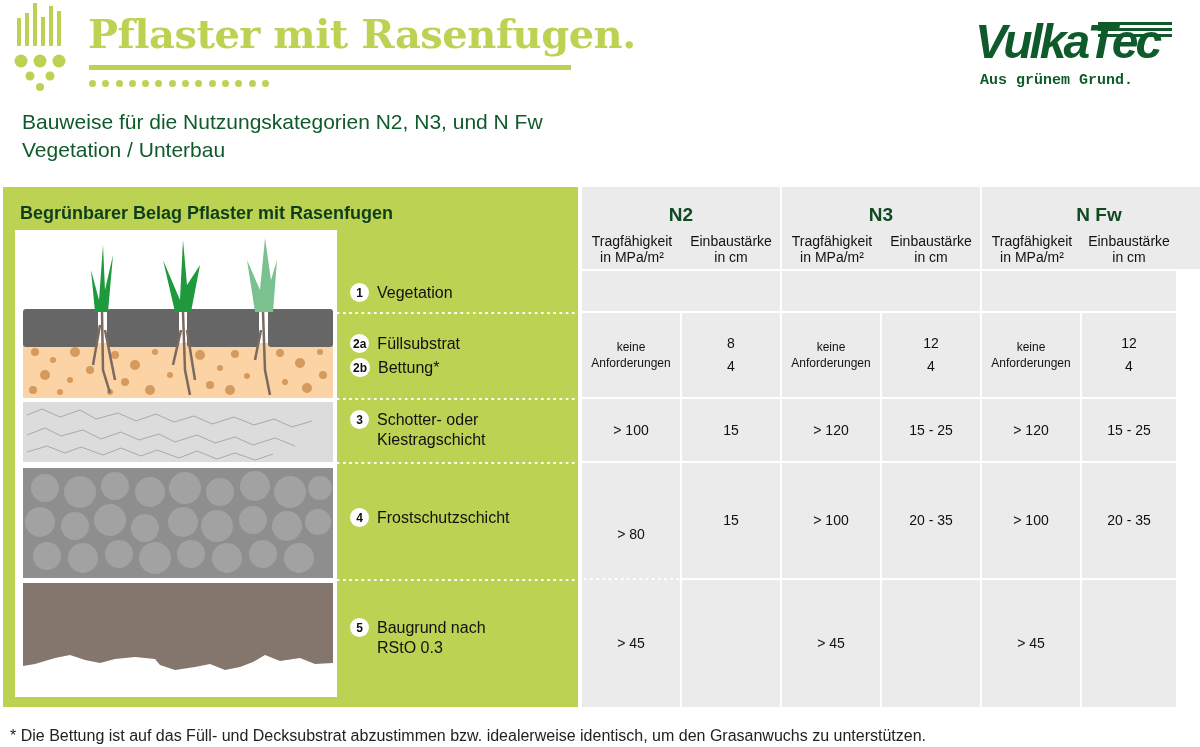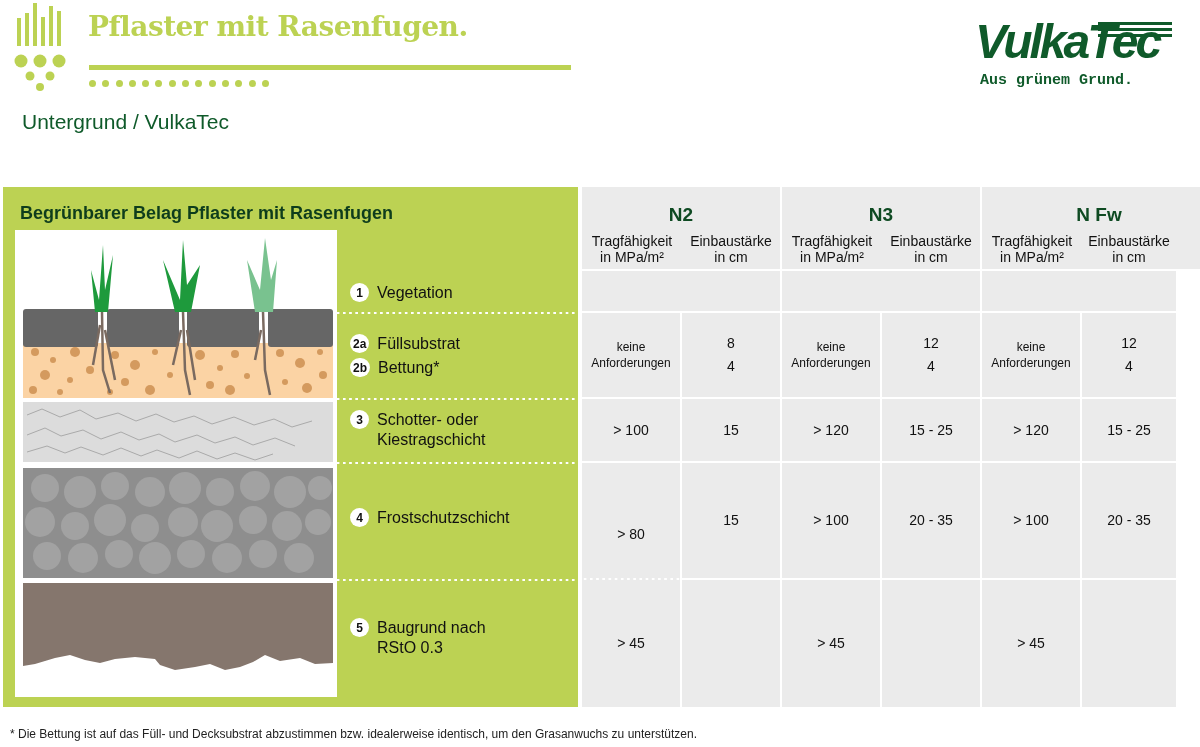--- a/index.html
+++ b/index.html
@@ -1,21 +1,21 @@
 <!DOCTYPE html>
 <html><head>
 <meta charset="utf-8">
 <style>
   * { box-sizing: border-box; margin: 0; padding: 0; }
   html, body { width: 1200px; height: 747px; background: #ffffff; overflow: hidden; }
   body { position: relative; font-family: "Liberation Sans", sans-serif; color: #1a1a1a; }
 
   
   .brand-mark { position: absolute; left: 14px; top: 3px; width: 60px; height: 88px; }
-  .brand-title { position: absolute; left: 88px; top: 10px; font-family: "DejaVu Serif", serif; font-weight: bold; font-size: 28px; color: #bcd253; letter-spacing: -0.5px; white-space: nowrap; }
+  .brand-title { position: absolute; left: 88px; top: 10px; font-family: "DejaVu Serif", serif; font-weight: bold; font-size: 40px; color: #bcd253; letter-spacing: -0.5px; white-space: nowrap; }
   .brand-rule { position: absolute; left: 89px; top: 65px; width: 482px; height: 5px; background: #bcd253; }
   .brand-dots { position: absolute; left: 89px; top: 80px; display: flex; gap: 6.3px; }
   .brand-dots span { width: 7px; height: 7px; border-radius: 50%; background: #bcd253; display: block; }
 
   .logo { position: absolute; left: 970px; top: 14px; width: 205px; height: 80px; }
   .logo-word { position: absolute; left: 5px; top: 0; font-family: "Liberation Sans", sans-serif; font-weight: bold; font-style: italic; font-size: 48px; color: #0f5a2a; letter-spacing: -3px; line-height: 56px; }
   .logo-lines { position: absolute; left: 128px; top: 8px; width: 74px; }
   .logo-lines i { display: block; height: 3px; background: #0f5a2a; margin-bottom: 3px; }
   .logo-tagline { position: absolute; left: 10px; top: 58px; font-family: Liberation Mono, monospace; font-weight: bold; font-size: 15px; color: #0f5a2a; white-space: nowrap; }
 
@@ -35,21 +35,21 @@
   .table { position: absolute; left: 582px; top: 187px; width: 594px; height: 520px; }
   .group { position: absolute; top: 0; height: 520px; }
   .group-head { position: absolute; left: 0; top: 0; width: 100%; height: 82px; background: #ebebeb; }
   .group-name { position: absolute; top: 17px; width: 100%; text-align: center; font-size: 19px; font-weight: bold; color: #0e4a22; }
   .colhead { position: absolute; top: 46px; text-align: center; font-size: 14px; color: #111; line-height: 16px; }
   .cell { position: absolute; background: #ebebeb; display: flex; align-items: center; justify-content: center; text-align: center; font-size: 14px; color: #111; line-height: 17px; }
   .cell.small { font-size: 12px; line-height: 16px; }
   .cell.stack { flex-direction: column; line-height: 23px; }
   .tdot { position: absolute; height: 2px; background-image: radial-gradient(circle, #ffffff 1.1px, transparent 1.4px); background-size: 6.2px 2px; background-repeat: repeat-x; }
 
-  .footnote { position: absolute; left: 10px; top: 727px; font-size: 12px; color: #222; white-space: nowrap; }
+  .footnote { position: absolute; left: 10px; top: 727px; font-size: 16px; color: #222; white-space: nowrap; }
 </style>
 </head>
 <body>
 
 <svg class="brand-mark" viewBox="0 0 60 88">
   <rect x="3" y="15" width="4" height="28" fill="#bcd253"></rect>
   <rect x="11" y="10" width="4" height="33" fill="#bcd253"></rect>
   <rect x="19" y="0" width="4" height="43" fill="#bcd253"></rect>
   <rect x="27" y="14" width="4" height="29" fill="#bcd253"></rect>
   <rect x="35" y="3" width="4" height="40" fill="#bcd253"></rect>
@@ -85,21 +85,22 @@
   <div class="logo-lines">
       <i></i>
       <i></i>
       <i></i>
     </div>
   <div class="logo-word">VulkaTec</div>
   <div class="logo-tagline">Aus grünem Grund.</div>
 </div>
 
 <div class="subtitle">
-  <div>Untergrund / VulkaTec</div>
+  <div>Bauweise für die Nutzungskategorien N2, N3, und N Fw</div>
+  <div>Vegetation / Unterbau</div>
 </div>
 
 <div class="panel">
   <div class="panel-title">Begrünbarer Belag Pflaster mit Rasenfugen</div>
 
   <div class="illus">
     <svg width="322" height="467" viewBox="0 0 322 467">
 
       <rect x="8" y="113" width="310" height="55" fill="#fbd3a4"></rect>
       <g fill="#d49a5e">

